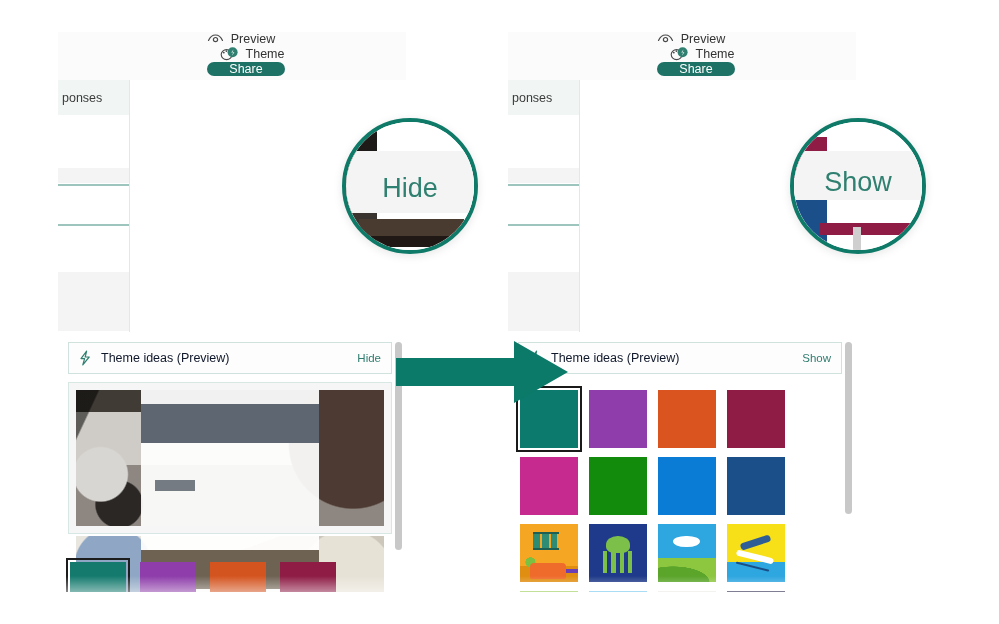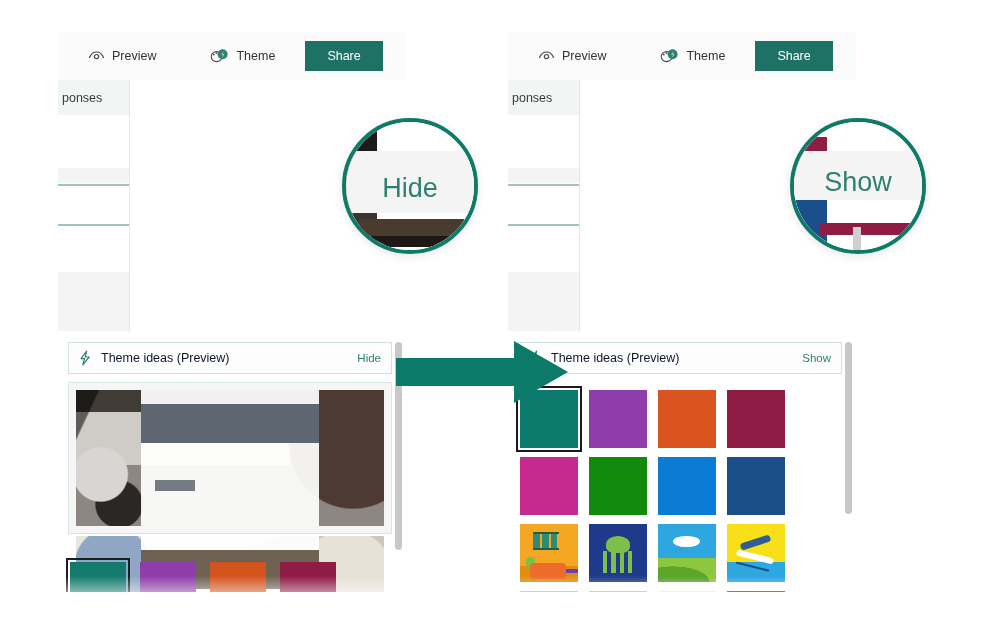--- a/index.html
+++ b/index.html
@@ -20,35 +20,37 @@
   .panel-left  { left: 58px;  top: 32px; width: 348px; height: 560px; }
   .panel-right { left: 508px; top: 32px; width: 348px; height: 560px; }
 
   .cmdbar {
     position: relative;
     height: 48px;
     background: #fbfbfb;
     display: flex;
     align-items: center;
     padding-left: 18px;
-    gap: 8px;
+    gap: 0px;
+    flex-direction: column;
   }
   .cmd {
     display: flex; align-items: center; gap: 7px;
     height: 30px; padding: 0 12px;
     font-size: 12.5px; color: #333333;
     white-space: nowrap;
   }
   .cmd.share {
     background: #1d7165;
     color: #ffffff;
     padding: 0 22px;
     height: 30px;
     display: flex; align-items: center; justify-content: center;
     margin-left: 10px;
+    border-radius: 13px;
   }
   .cmd.ellipsis { color: #555; letter-spacing: 2px; font-size: 15px; margin-left: 16px; }
   .ico { display: inline-flex; align-items: center; justify-content: center; }
 
   
   .panel-body { position: relative; height: 512px; display: flex; background: #ffffff; flex-direction: column; }
   .navstrip { width: 72px; background: #ffffff; position: relative; flex: none; }
   .nav-resp {
     height: 36px; background: #f1f6f5;
     display: flex; align-items: center;

